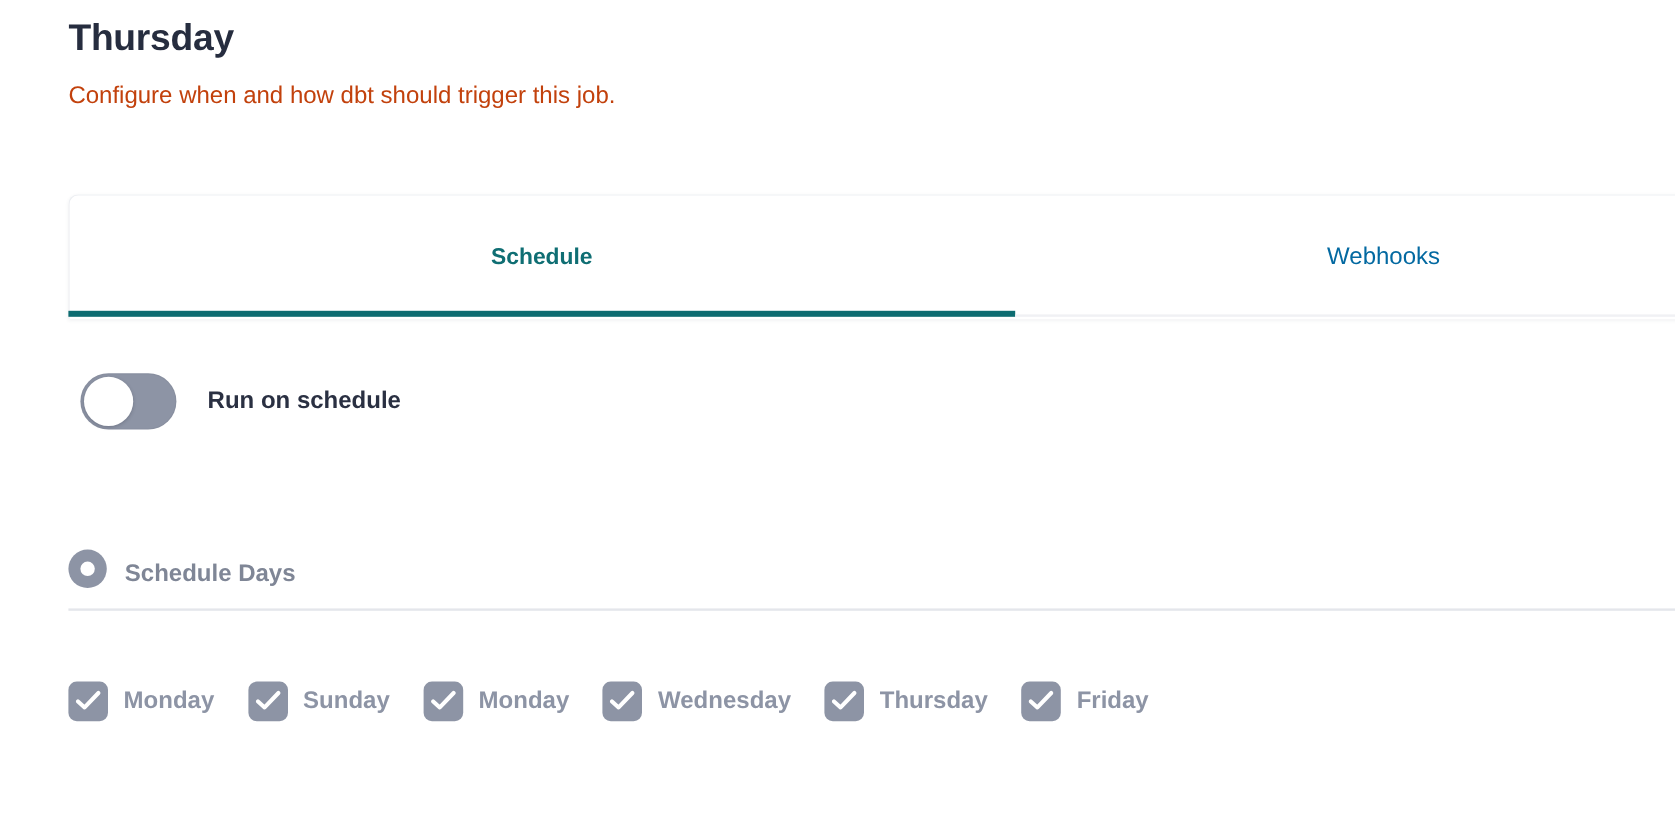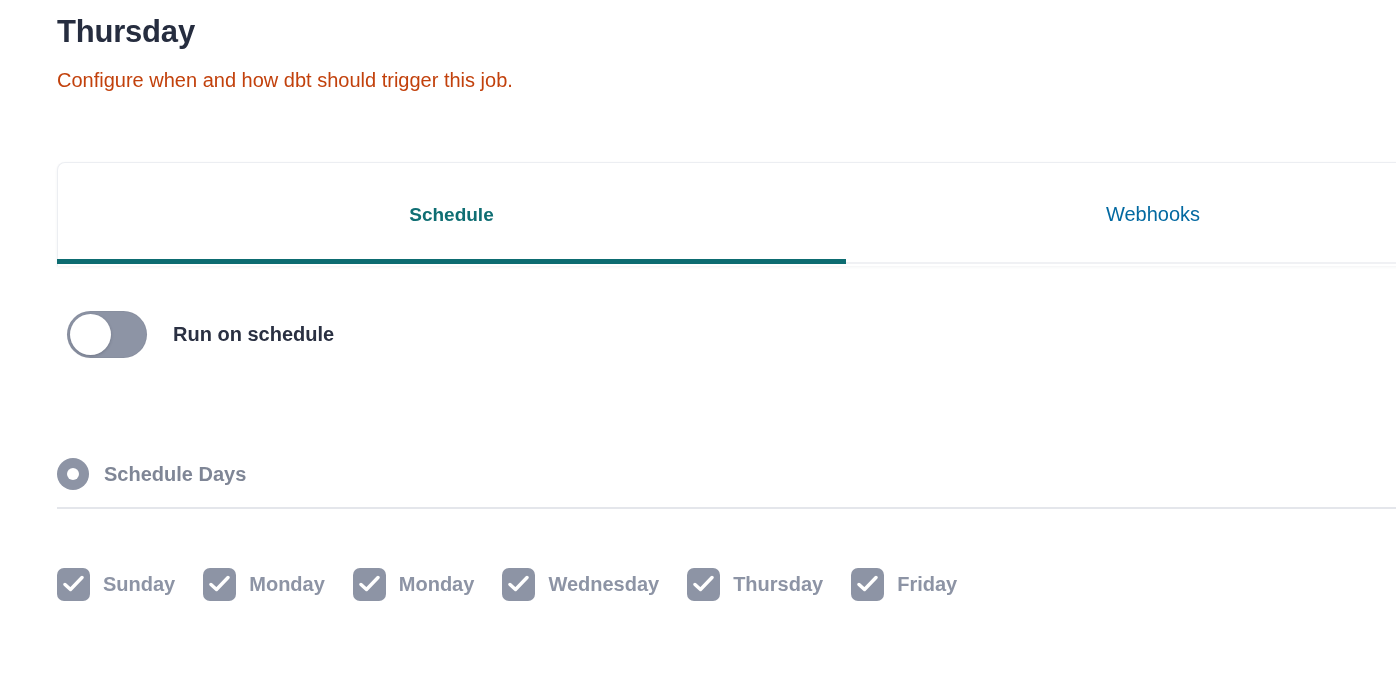--- a/index.html
+++ b/index.html
@@ -152,21 +152,21 @@
   .radio-row {
     position: absolute;
     left: 57px;
     top: 458px;
     display: flex;
     align-items: center;
   }
 
   .radio-item {
     display: flex;
-    align-items: center;
+    align-items: flex-end;
     cursor: pointer;
   }
 
   .radio-item + .radio-item { margin-left: 46px; }
 
   .radio {
     width: 32px;
     height: 32px;
     border-radius: 50%;
     flex: 0 0 auto;
@@ -291,47 +291,47 @@
   <div class="divider"></div>
 
   <div class="days-row">
 
     <div class="day-item">
       <span class="checkbox">
         <svg width="21" height="19" viewBox="0 0 21 19" aria-hidden="true">
           <path d="M2 9.5 L7.5 14.5 L19 2.5" stroke="#ffffff" stroke-width="3.4" fill="none" stroke-linecap="round" stroke-linejoin="round"></path>
         </svg>
       </span>
+      <span class="day-label">Monday</span>
+    </div>
+
+    <div class="day-item">
+      <span class="checkbox">
+        <svg width="21" height="19" viewBox="0 0 21 19" aria-hidden="true">
+          <path d="M2 9.5 L7.5 14.5 L19 2.5" stroke="#ffffff" stroke-width="3.4" fill="none" stroke-linecap="round" stroke-linejoin="round"></path>
+        </svg>
+      </span>
       <span class="day-label">Sunday</span>
     </div>
 
     <div class="day-item">
       <span class="checkbox">
         <svg width="21" height="19" viewBox="0 0 21 19" aria-hidden="true">
           <path d="M2 9.5 L7.5 14.5 L19 2.5" stroke="#ffffff" stroke-width="3.4" fill="none" stroke-linecap="round" stroke-linejoin="round"></path>
         </svg>
       </span>
       <span class="day-label">Monday</span>
     </div>
 
     <div class="day-item">
       <span class="checkbox">
         <svg width="21" height="19" viewBox="0 0 21 19" aria-hidden="true">
           <path d="M2 9.5 L7.5 14.5 L19 2.5" stroke="#ffffff" stroke-width="3.4" fill="none" stroke-linecap="round" stroke-linejoin="round"></path>
         </svg>
       </span>
-      <span class="day-label">Monday</span>
-    </div>
-
-    <div class="day-item">
-      <span class="checkbox">
-        <svg width="21" height="19" viewBox="0 0 21 19" aria-hidden="true">
-          <path d="M2 9.5 L7.5 14.5 L19 2.5" stroke="#ffffff" stroke-width="3.4" fill="none" stroke-linecap="round" stroke-linejoin="round"></path>
-        </svg>
-      </span>
       <span class="day-label">Wednesday</span>
     </div>
 
     <div class="day-item">
       <span class="checkbox">
         <svg width="21" height="19" viewBox="0 0 21 19" aria-hidden="true">
           <path d="M2 9.5 L7.5 14.5 L19 2.5" stroke="#ffffff" stroke-width="3.4" fill="none" stroke-linecap="round" stroke-linejoin="round"></path>
         </svg>
       </span>
       <span class="day-label">Thursday</span>

